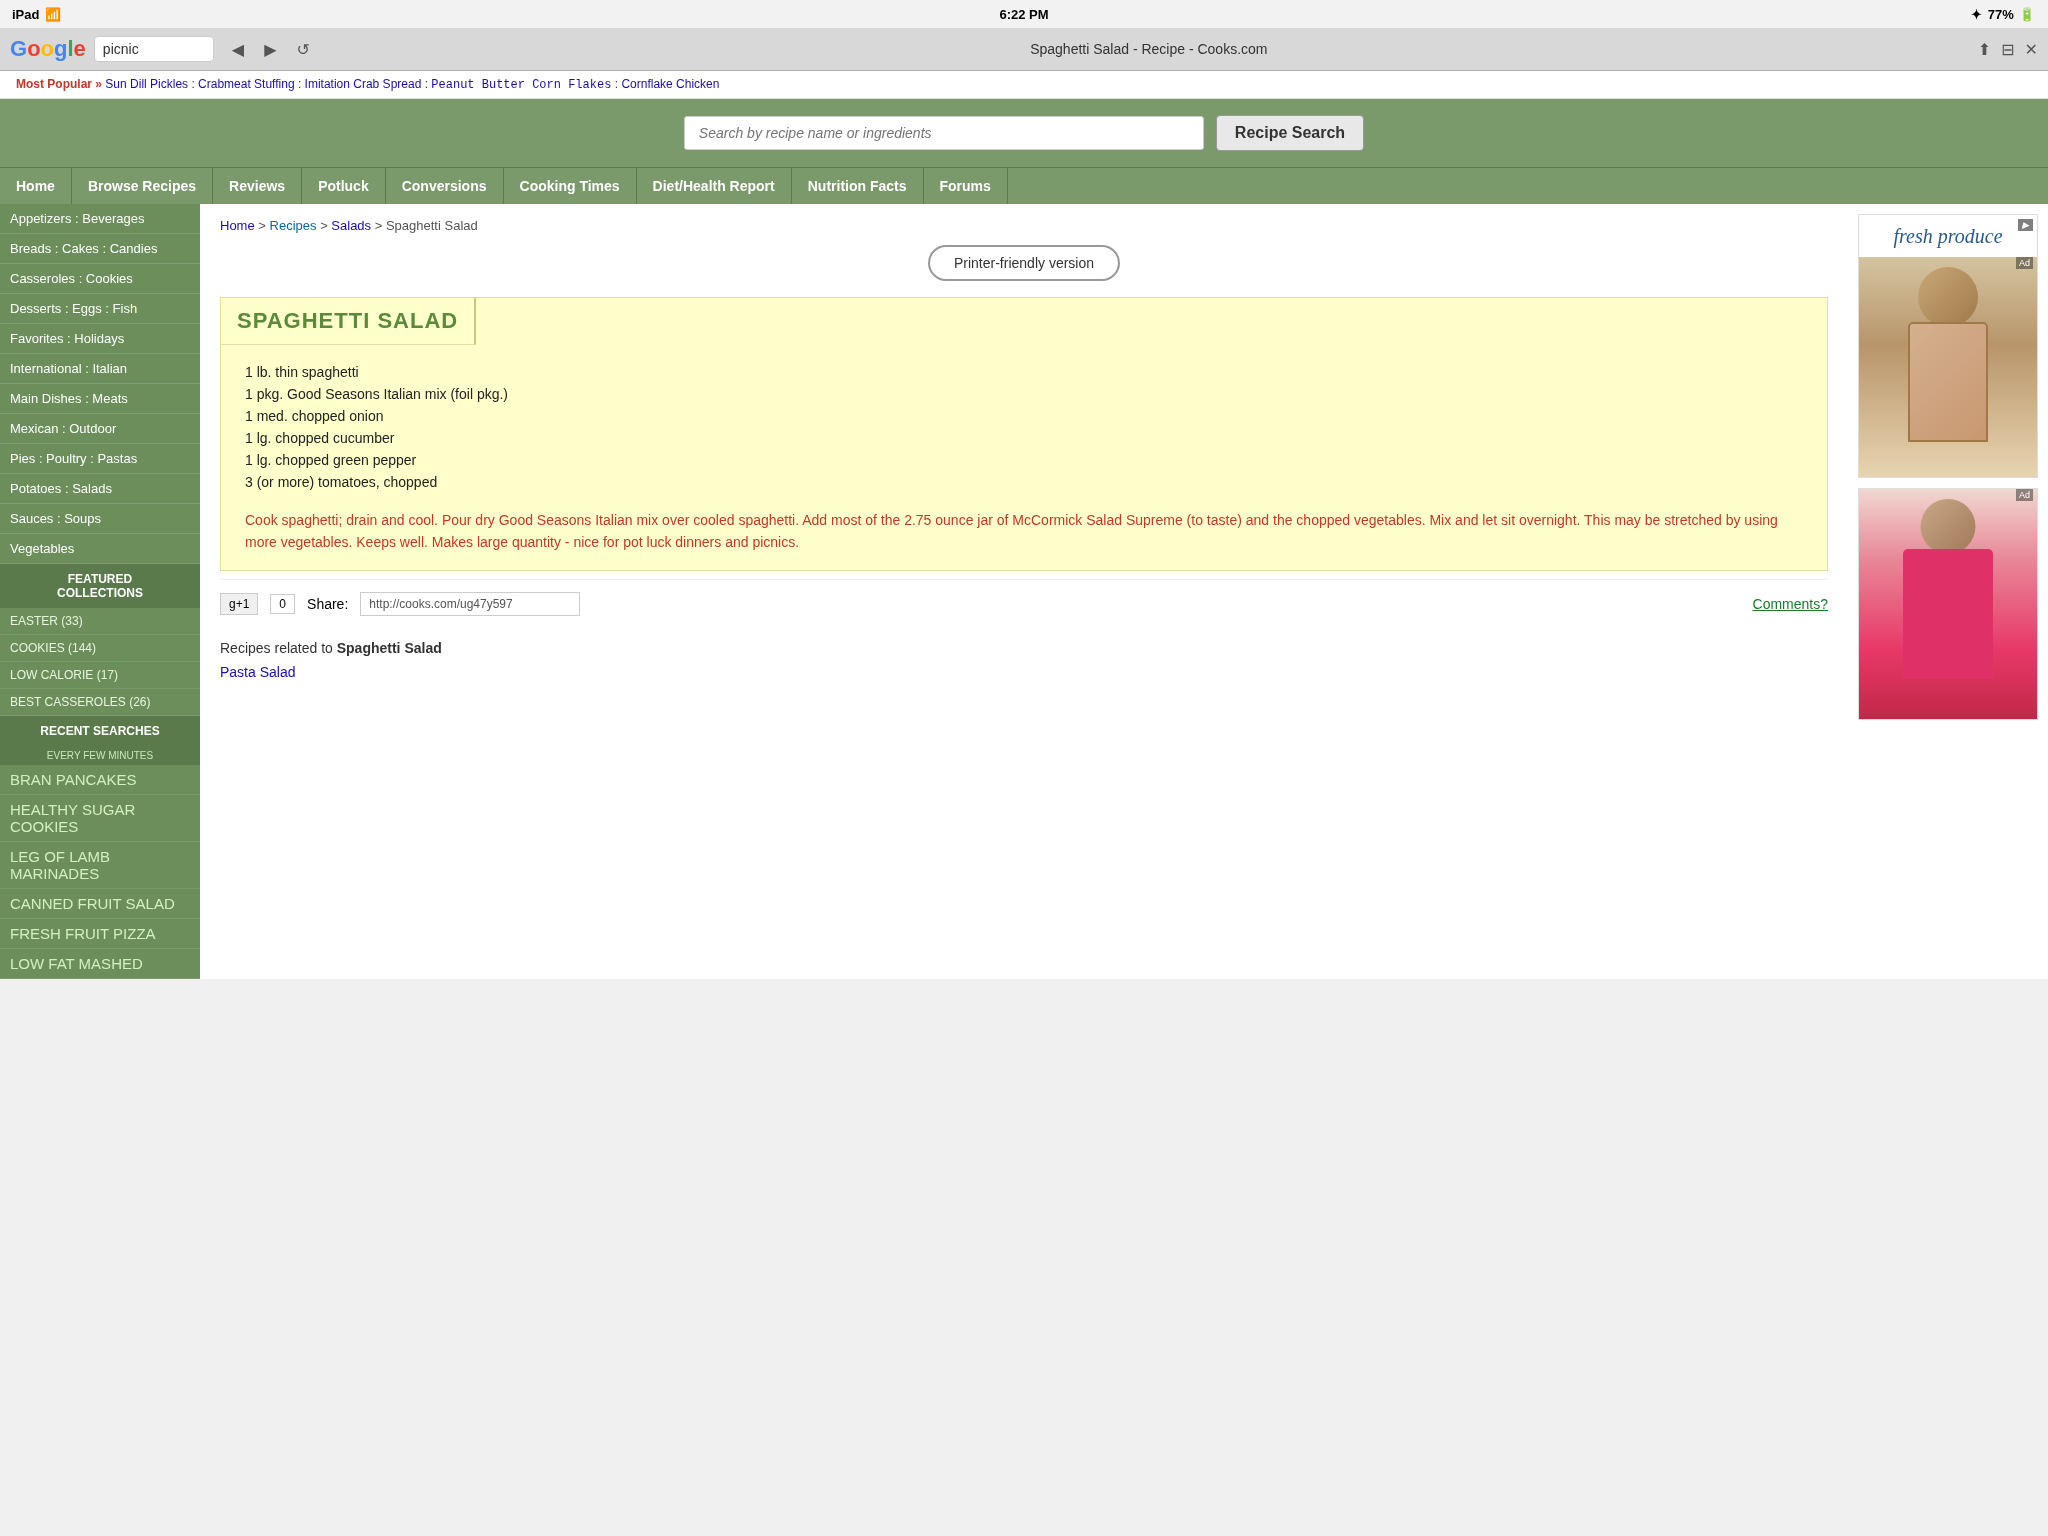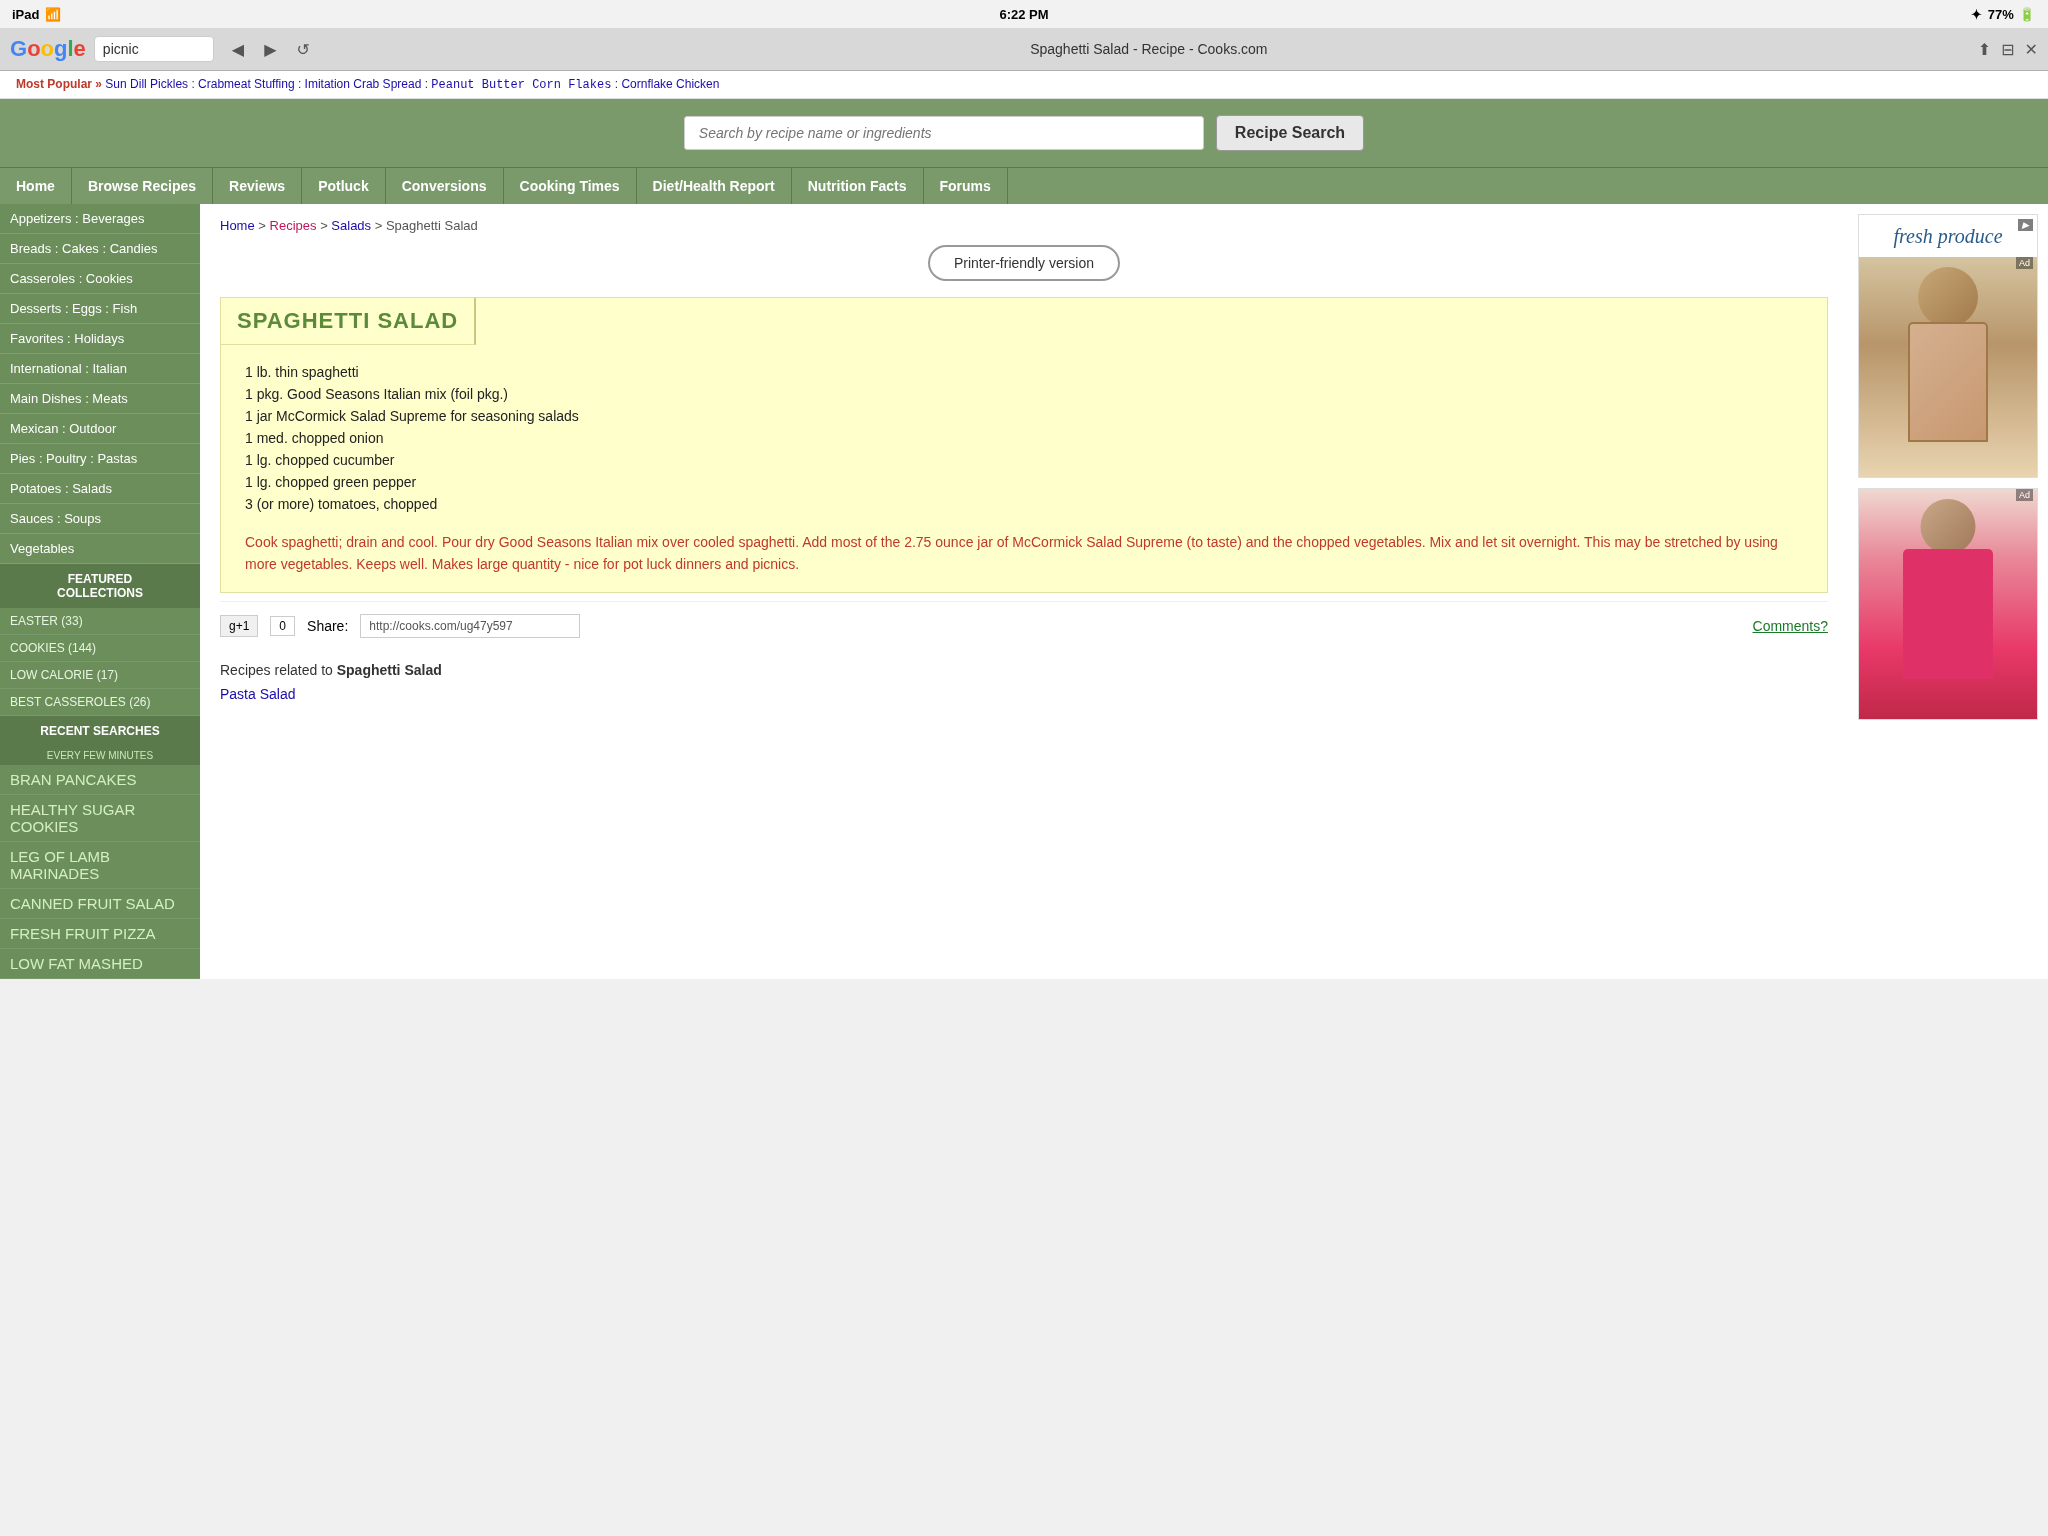--- a/index.html
+++ b/index.html
@@ -398,39 +398,38 @@
     <div class="sidebar-recent">CANNED FRUIT SALAD</div>
     <div class="sidebar-recent">FRESH FRUIT PIZZA</div>
     <div class="sidebar-recent">LOW FAT MASHED</div>
   </div>
 
   <div class="content-area">
 
     <div class="breadcrumb">
       <span style="color:#1a0dab;cursor:pointer;">Home</span>
       <span> &gt; </span>
-      <span style="color:#be185d;cursor:pointer;">Recipes</span>
+      <span style="color:#0369a1;cursor:pointer;">Recipes</span>
       <span> &gt; </span>
       <span style="color:#1a0dab;cursor:pointer;">Salads</span>
       <span> &gt; </span>
       <span>Spaghetti Salad</span>
     </div>
 
     <button class="printer-btn">Printer-friendly version</button>
 
     <div class="recipe-card">
       <div style="padding: 0;">
         <div style="display:inline-block; background:#ffffcc; padding:10px 16px; border-bottom: 1px solid #e0e0a0; border-right: 2px solid #c8c880; margin-bottom:0;">
           <span class="recipe-title">SPAGHETTI SALAD</span>
         </div>
       </div>
       <div class="recipe-ingredients">
         <div class="ingredient-item">1 lb. thin spaghetti</div>
         <div class="ingredient-item">1 pkg. Good Seasons Italian mix (foil pkg.)</div>
-        <div class="ingredient-item">1 jar McCormick Salad Supreme for seasoning salads</div>
         <div class="ingredient-item">1 med. chopped onion</div>
         <div class="ingredient-item">1 lg. chopped cucumber</div>
         <div class="ingredient-item">1 lg. chopped green pepper</div>
         <div class="ingredient-item">3 (or more) tomatoes, chopped</div>
       </div>
       <div class="recipe-instructions">Cook spaghetti; drain and cool. Pour dry Good Seasons Italian mix over cooled spaghetti. Add most of the 2.75 ounce jar of McCormick Salad Supreme (to taste) and the chopped vegetables. Mix and let sit overnight. This may be stretched by using more vegetables. Keeps well. Makes large quantity - nice for pot luck dinners and picnics.</div>
     </div>
 
     <div class="share-area">
       <button class="gplus-btn">

